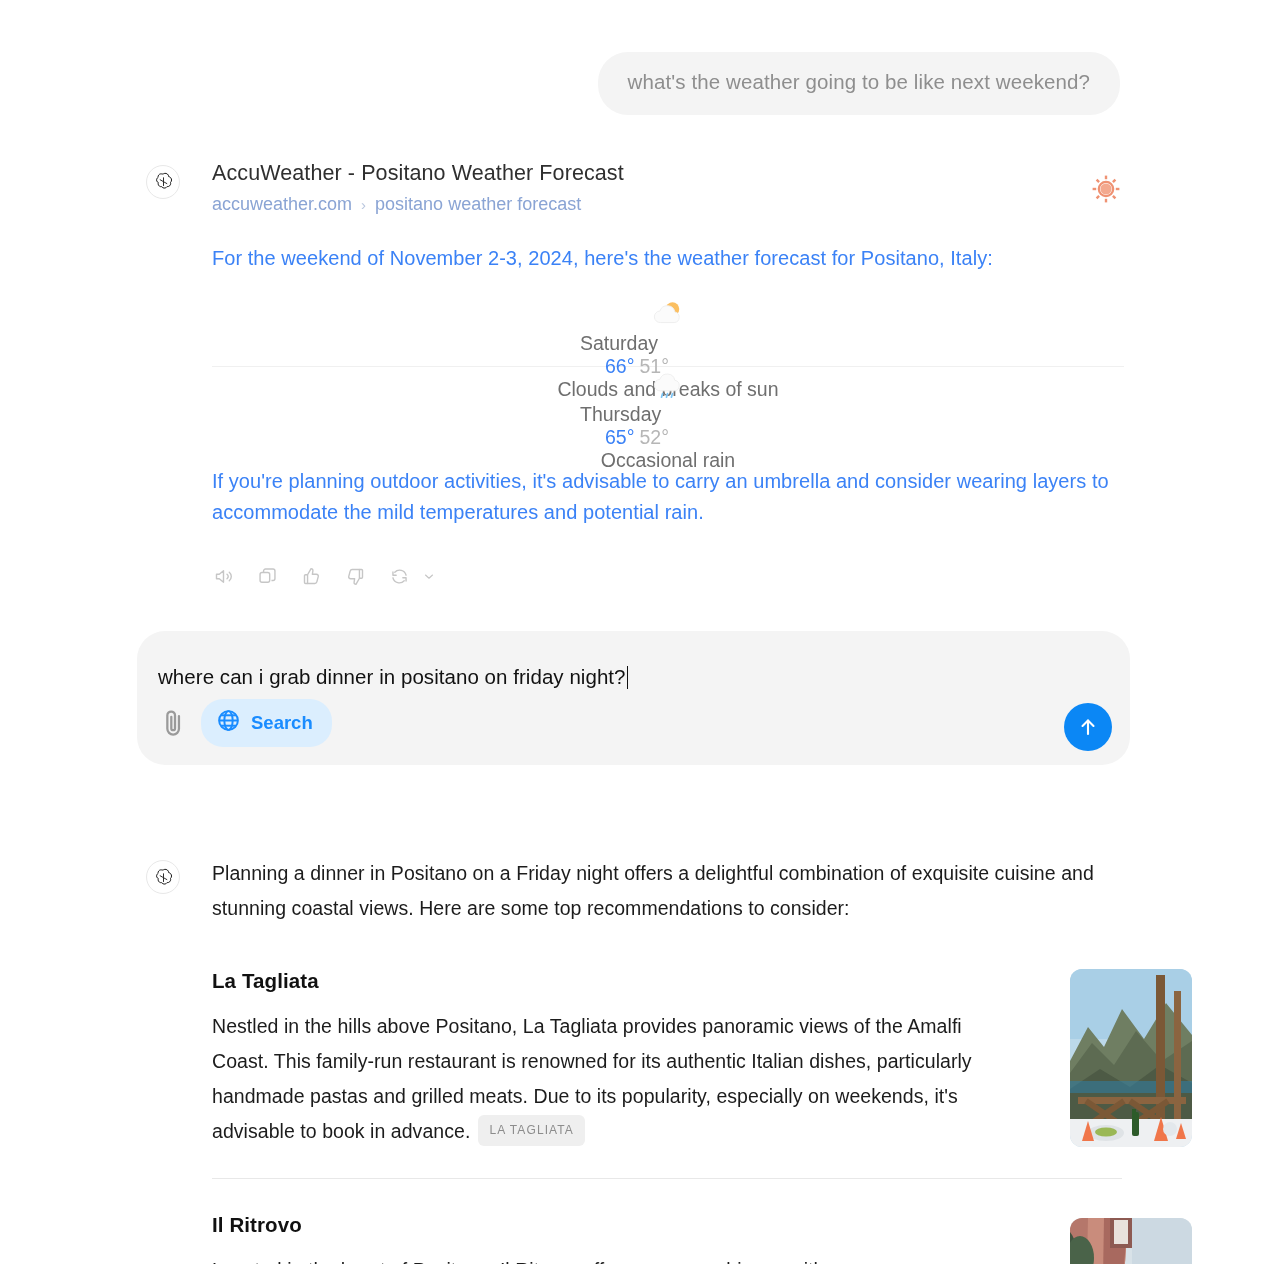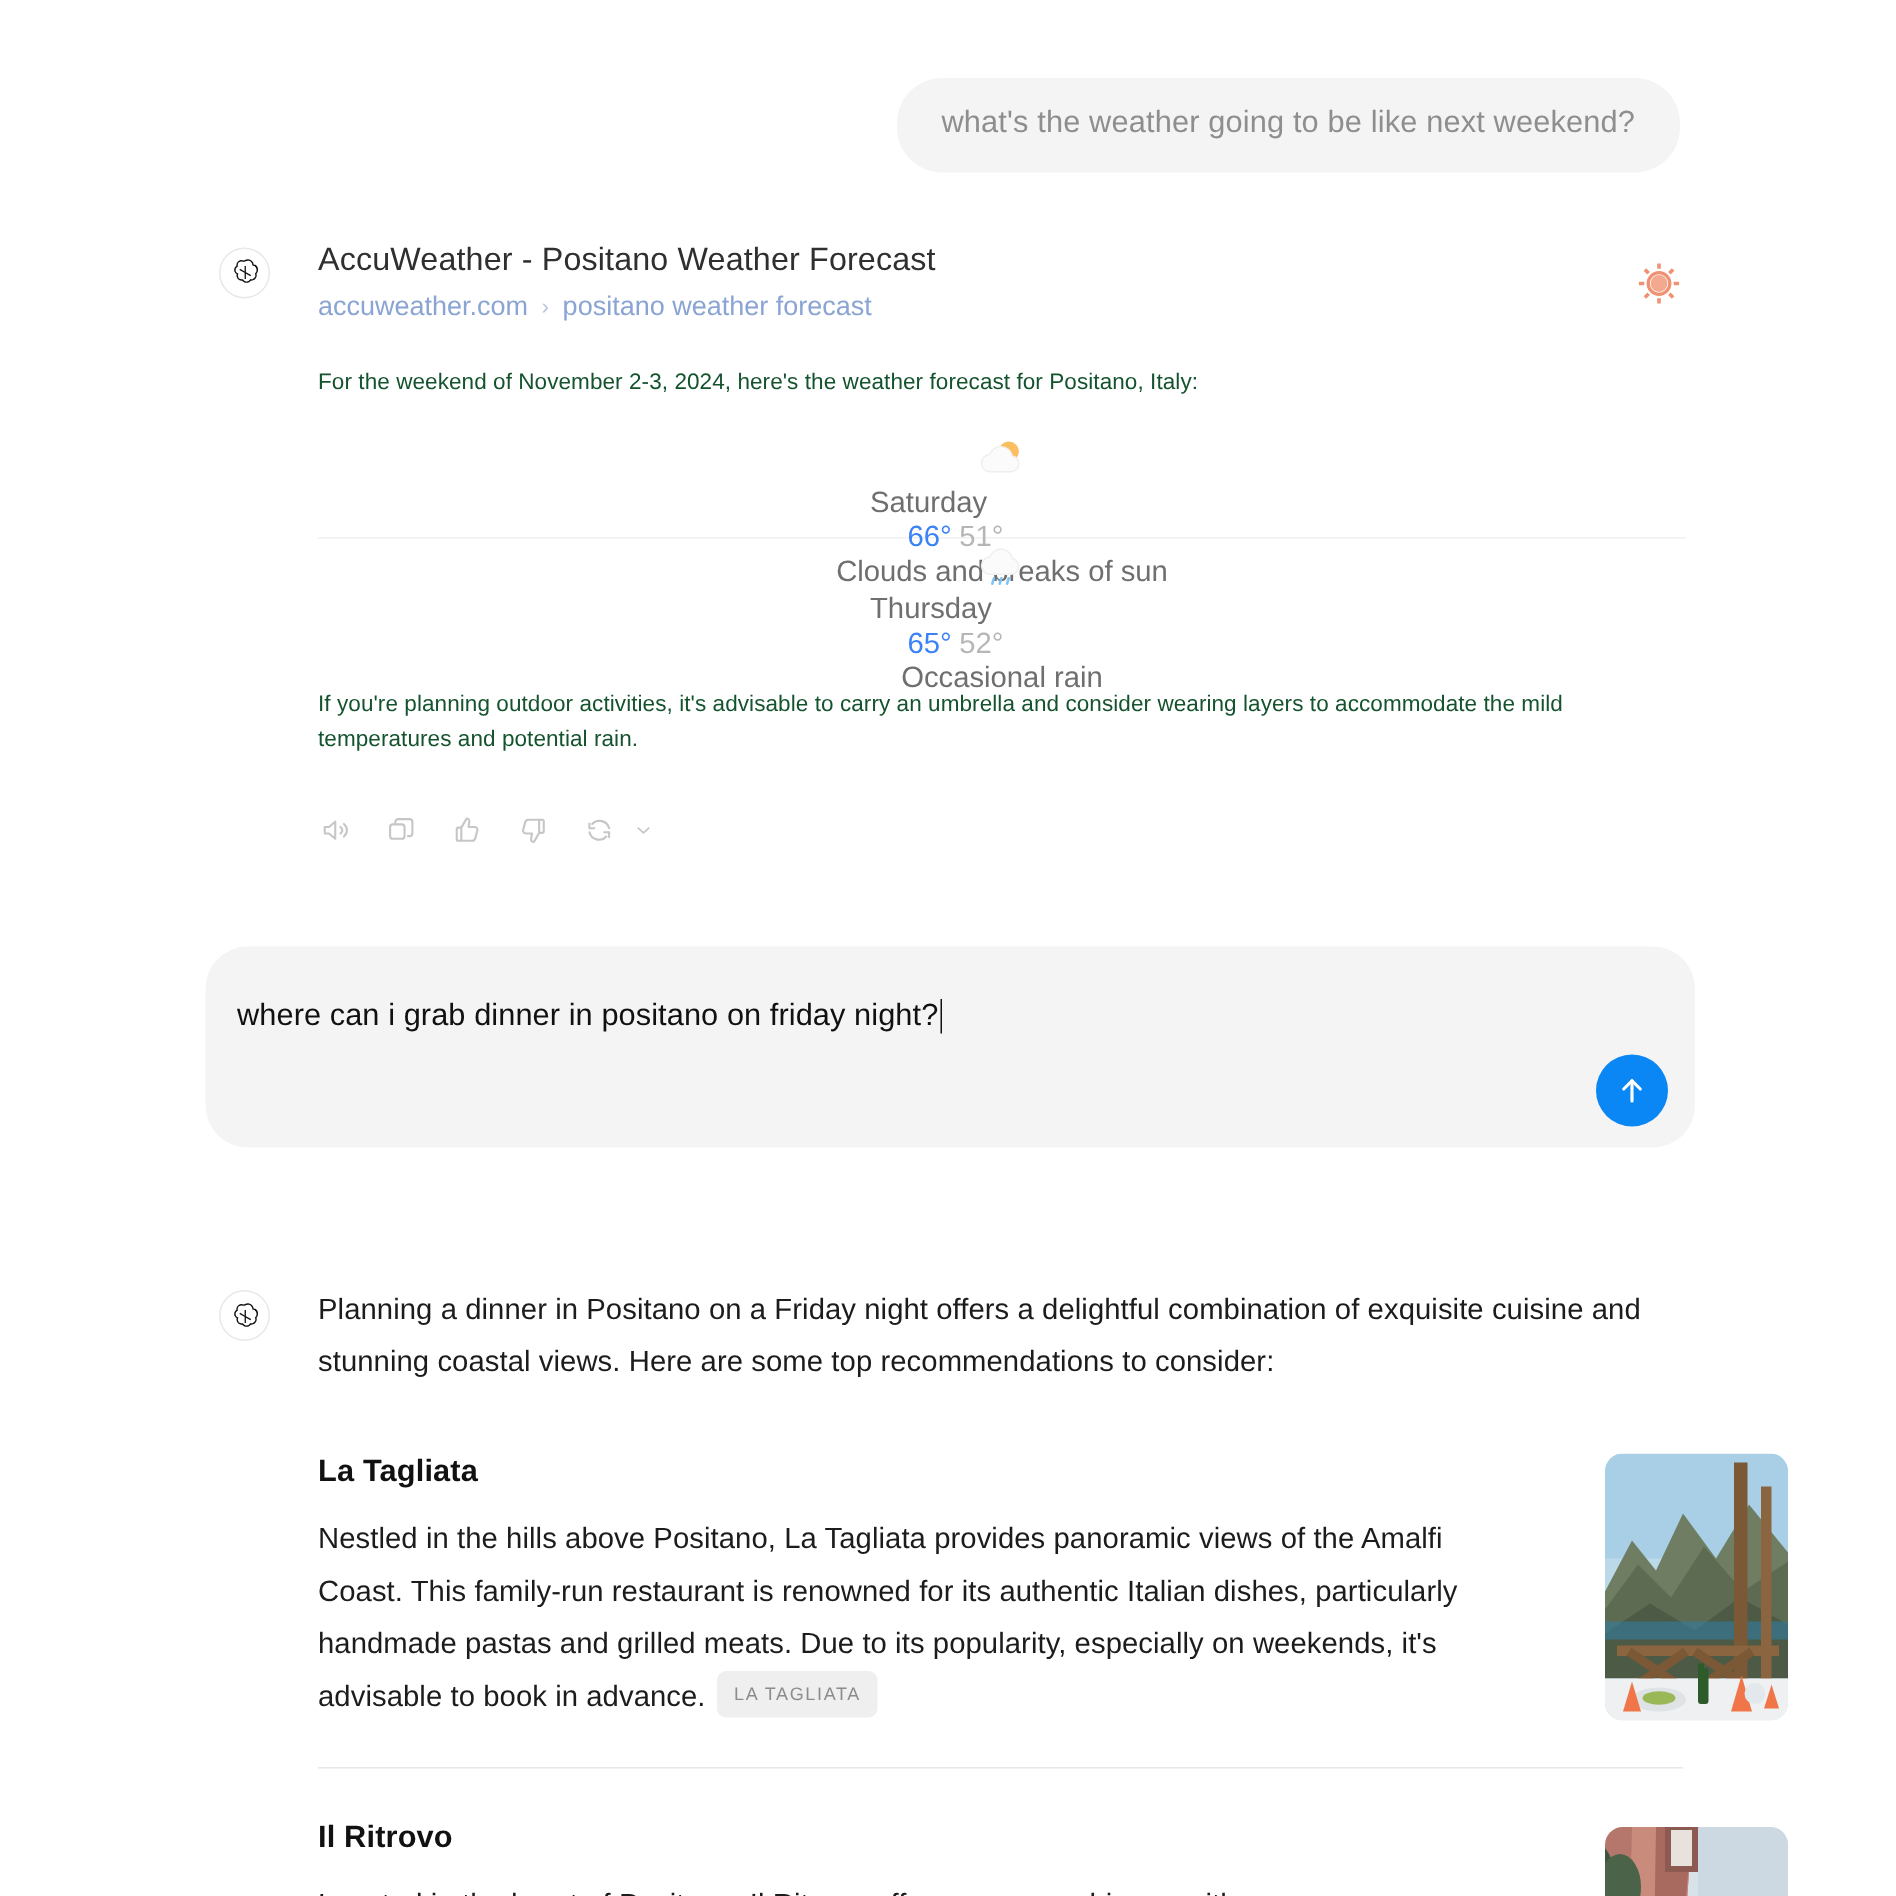--- a/index.html
+++ b/index.html
@@ -48,22 +48,22 @@
     color: #8aa4d4;
     display: flex; align-items: center; gap: 9px;
   }
   .breadcrumb .sep { color: #b9c6de; font-size: 15px; }
   .bc-link { color: #8aa4d4; }
 
   .sun-badge { position: absolute; right: 2px; top: 12px; width: 32px; height: 32px; }
 
   .para {
     margin-top: 28px;
-    font-size: 15px;
-    color: #14532d;
+    font-size: 20px;
+    color: #3b82f6;
     line-height: 1.55;
     letter-spacing: .05px;
   }
 
   
   .wx { margin-top: 22px; }
   .wx-row {
     display: flex; align-items: center;
     height: 71px;
     border-bottom: 1px solid #f0f0f0;
@@ -271,20 +271,39 @@
 
     </div>
   </div>
 
   <div class="composer">
     <div class="composer-text">
       <span placeholder="Message ChatGPT">where can i grab dinner in positano on friday night?</span>
       <span class="caret"></span>
     </div>
 
+    <div class="composer-tools">
+      <div class="clip">
+        <svg viewBox="0 0 24 24" fill="none" stroke="currentColor" stroke-width="1.6" stroke-linecap="round" stroke-linejoin="round">
+          <path d="M15.5 7.2v8.9a4.1 4.1 0 0 1-8.2 0V6.6a2.7 2.7 0 0 1 5.4 0v9.2a1.3 1.3 0 0 1-2.6 0V7.6"></path>
+        </svg>
+      </div>
+      <div class="search-pill">
+        <span>
+          <svg viewBox="0 0 24 24" fill="none" stroke="#1a8cff" stroke-width="1.9">
+            <circle cx="12" cy="12" r="9"></circle>
+            <ellipse cx="12" cy="12" rx="4" ry="9"></ellipse>
+            <line x1="3" y1="12" x2="21" y2="12"></line>
+            <line x1="4.6" y1="7" x2="19.4" y2="7"></line>
+            <line x1="4.6" y1="17" x2="19.4" y2="17"></line>
+          </svg>
+        </span>
+        <span>Search</span>
+      </div>
+    </div>
 
     <div class="send-btn">
       <svg viewBox="0 0 24 24" fill="none" stroke="#fff" stroke-width="2.1" stroke-linecap="round" stroke-linejoin="round">
         <line x1="12" y1="19" x2="12" y2="5.5"></line>
         <path d="M6.5 11L12 5.5 17.5 11"></path>
       </svg>
     </div>
   </div>
 
   <div class="answer2">

